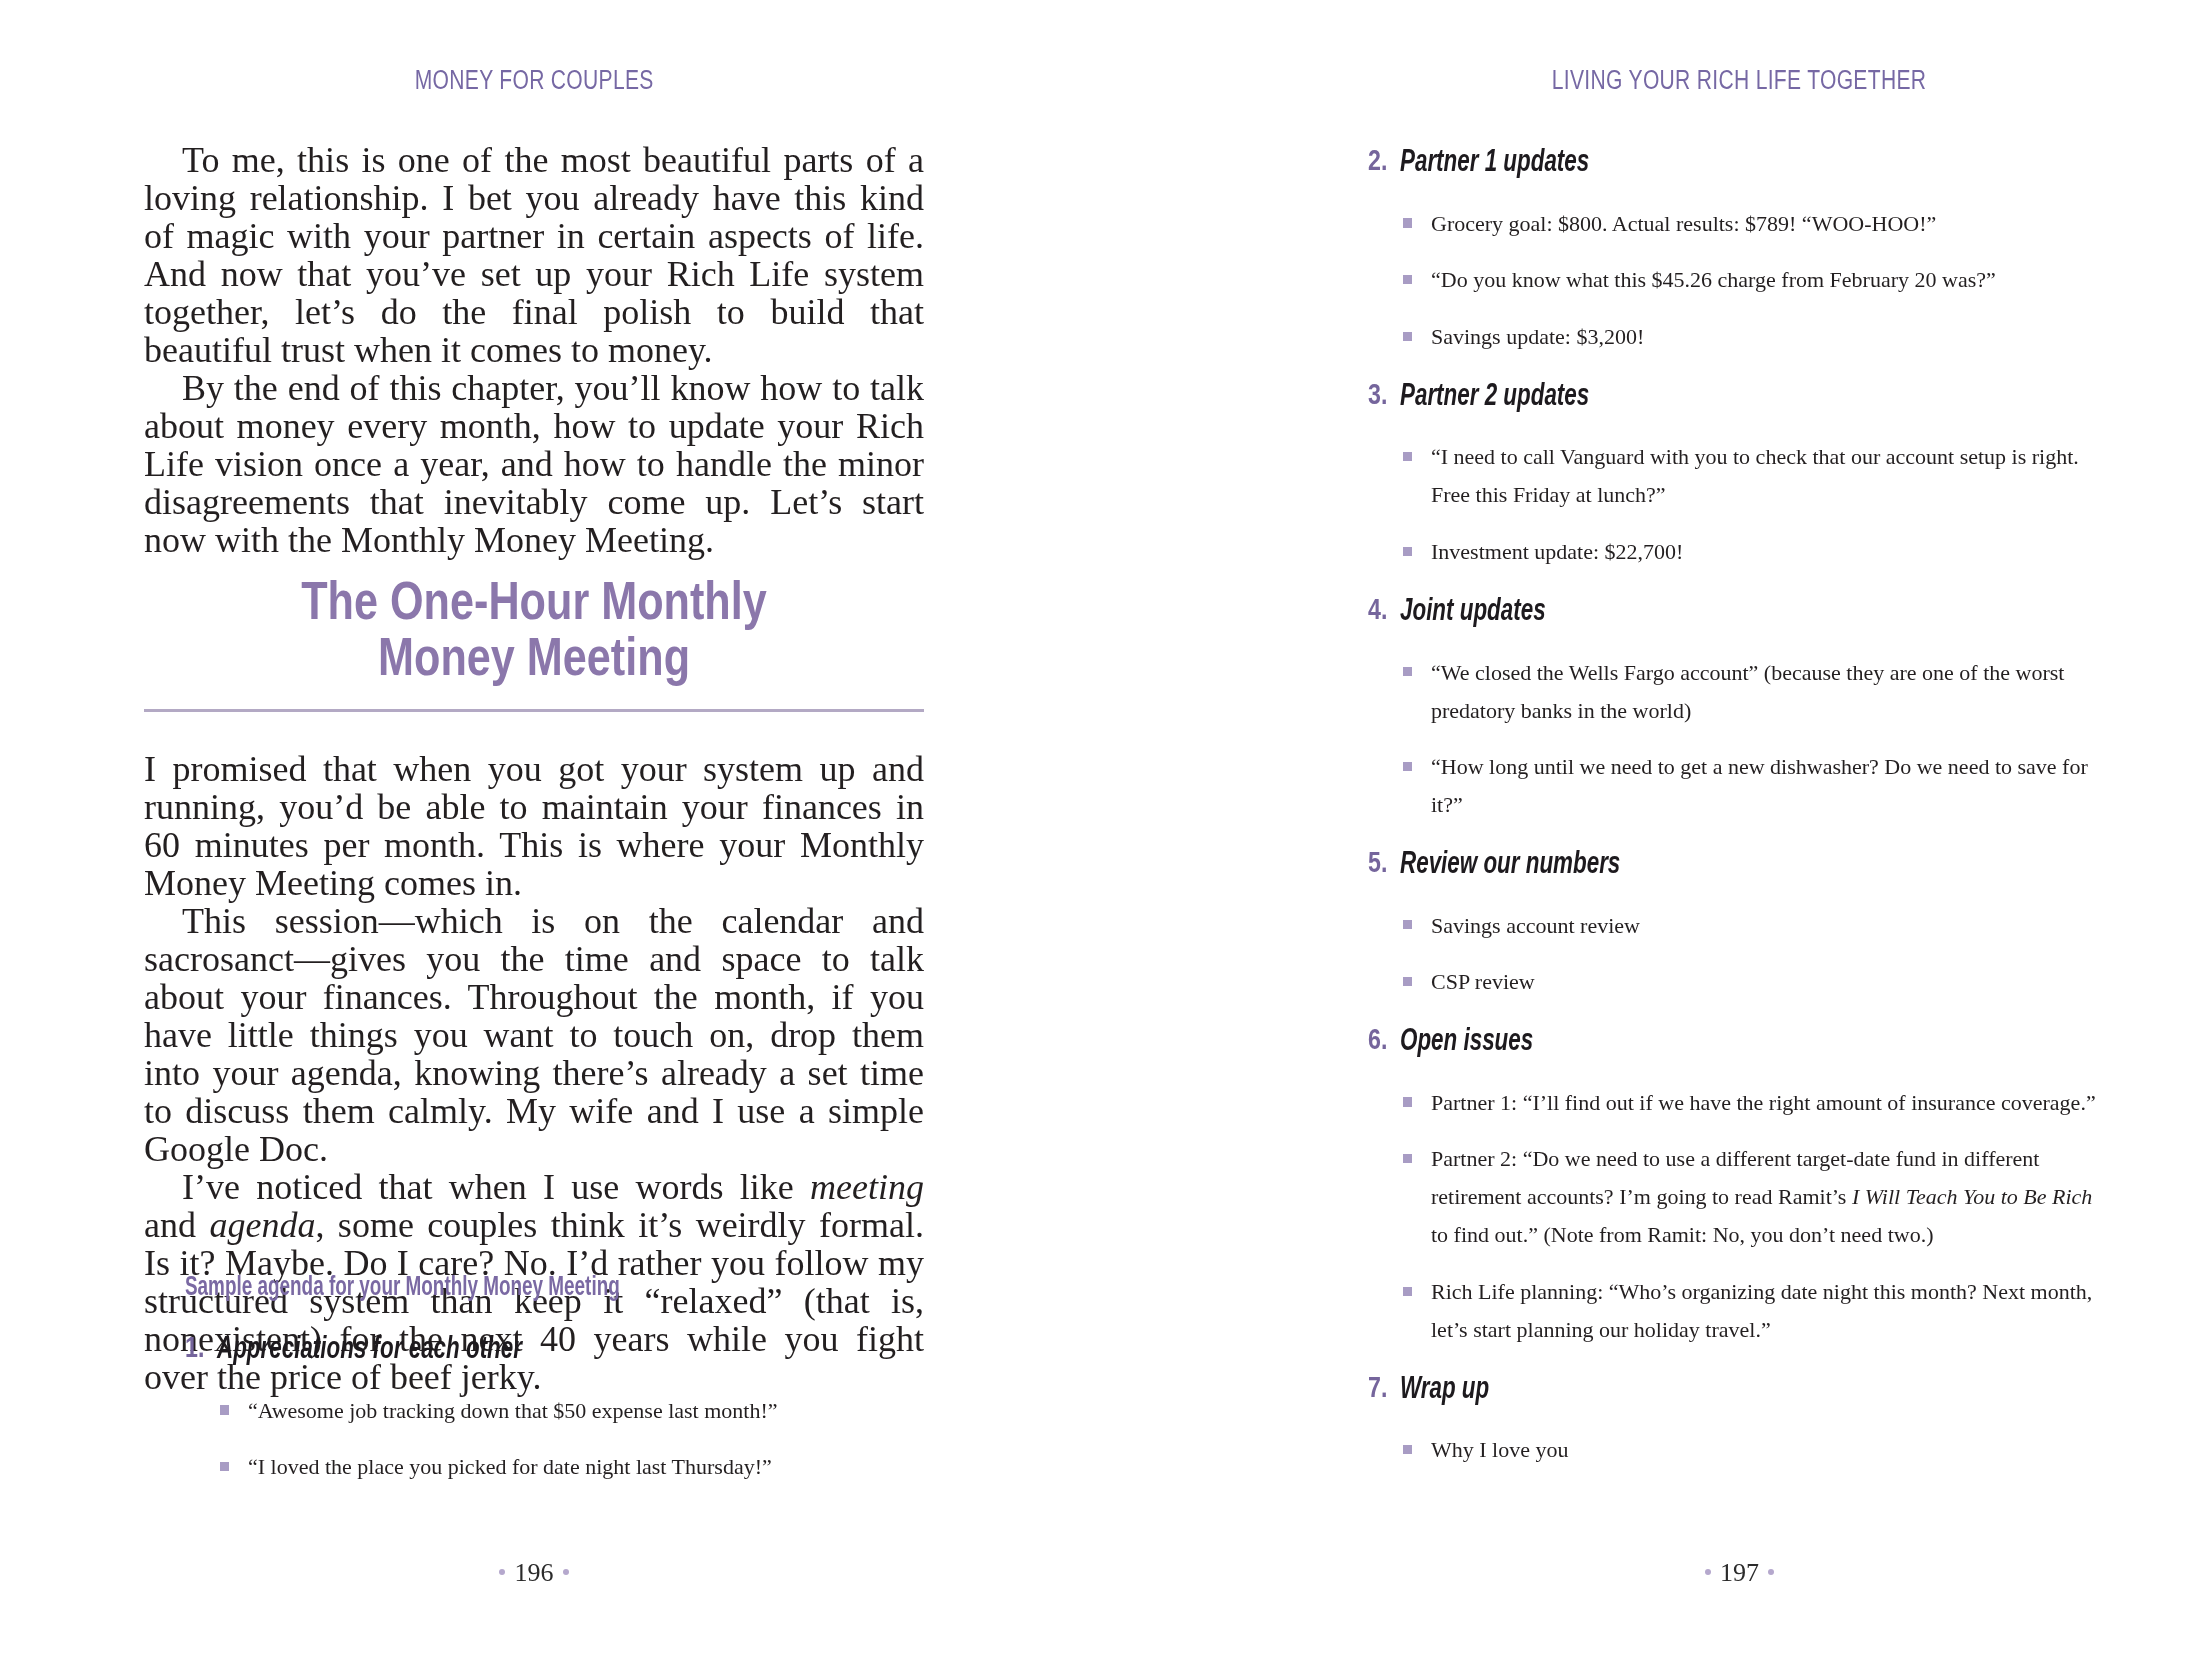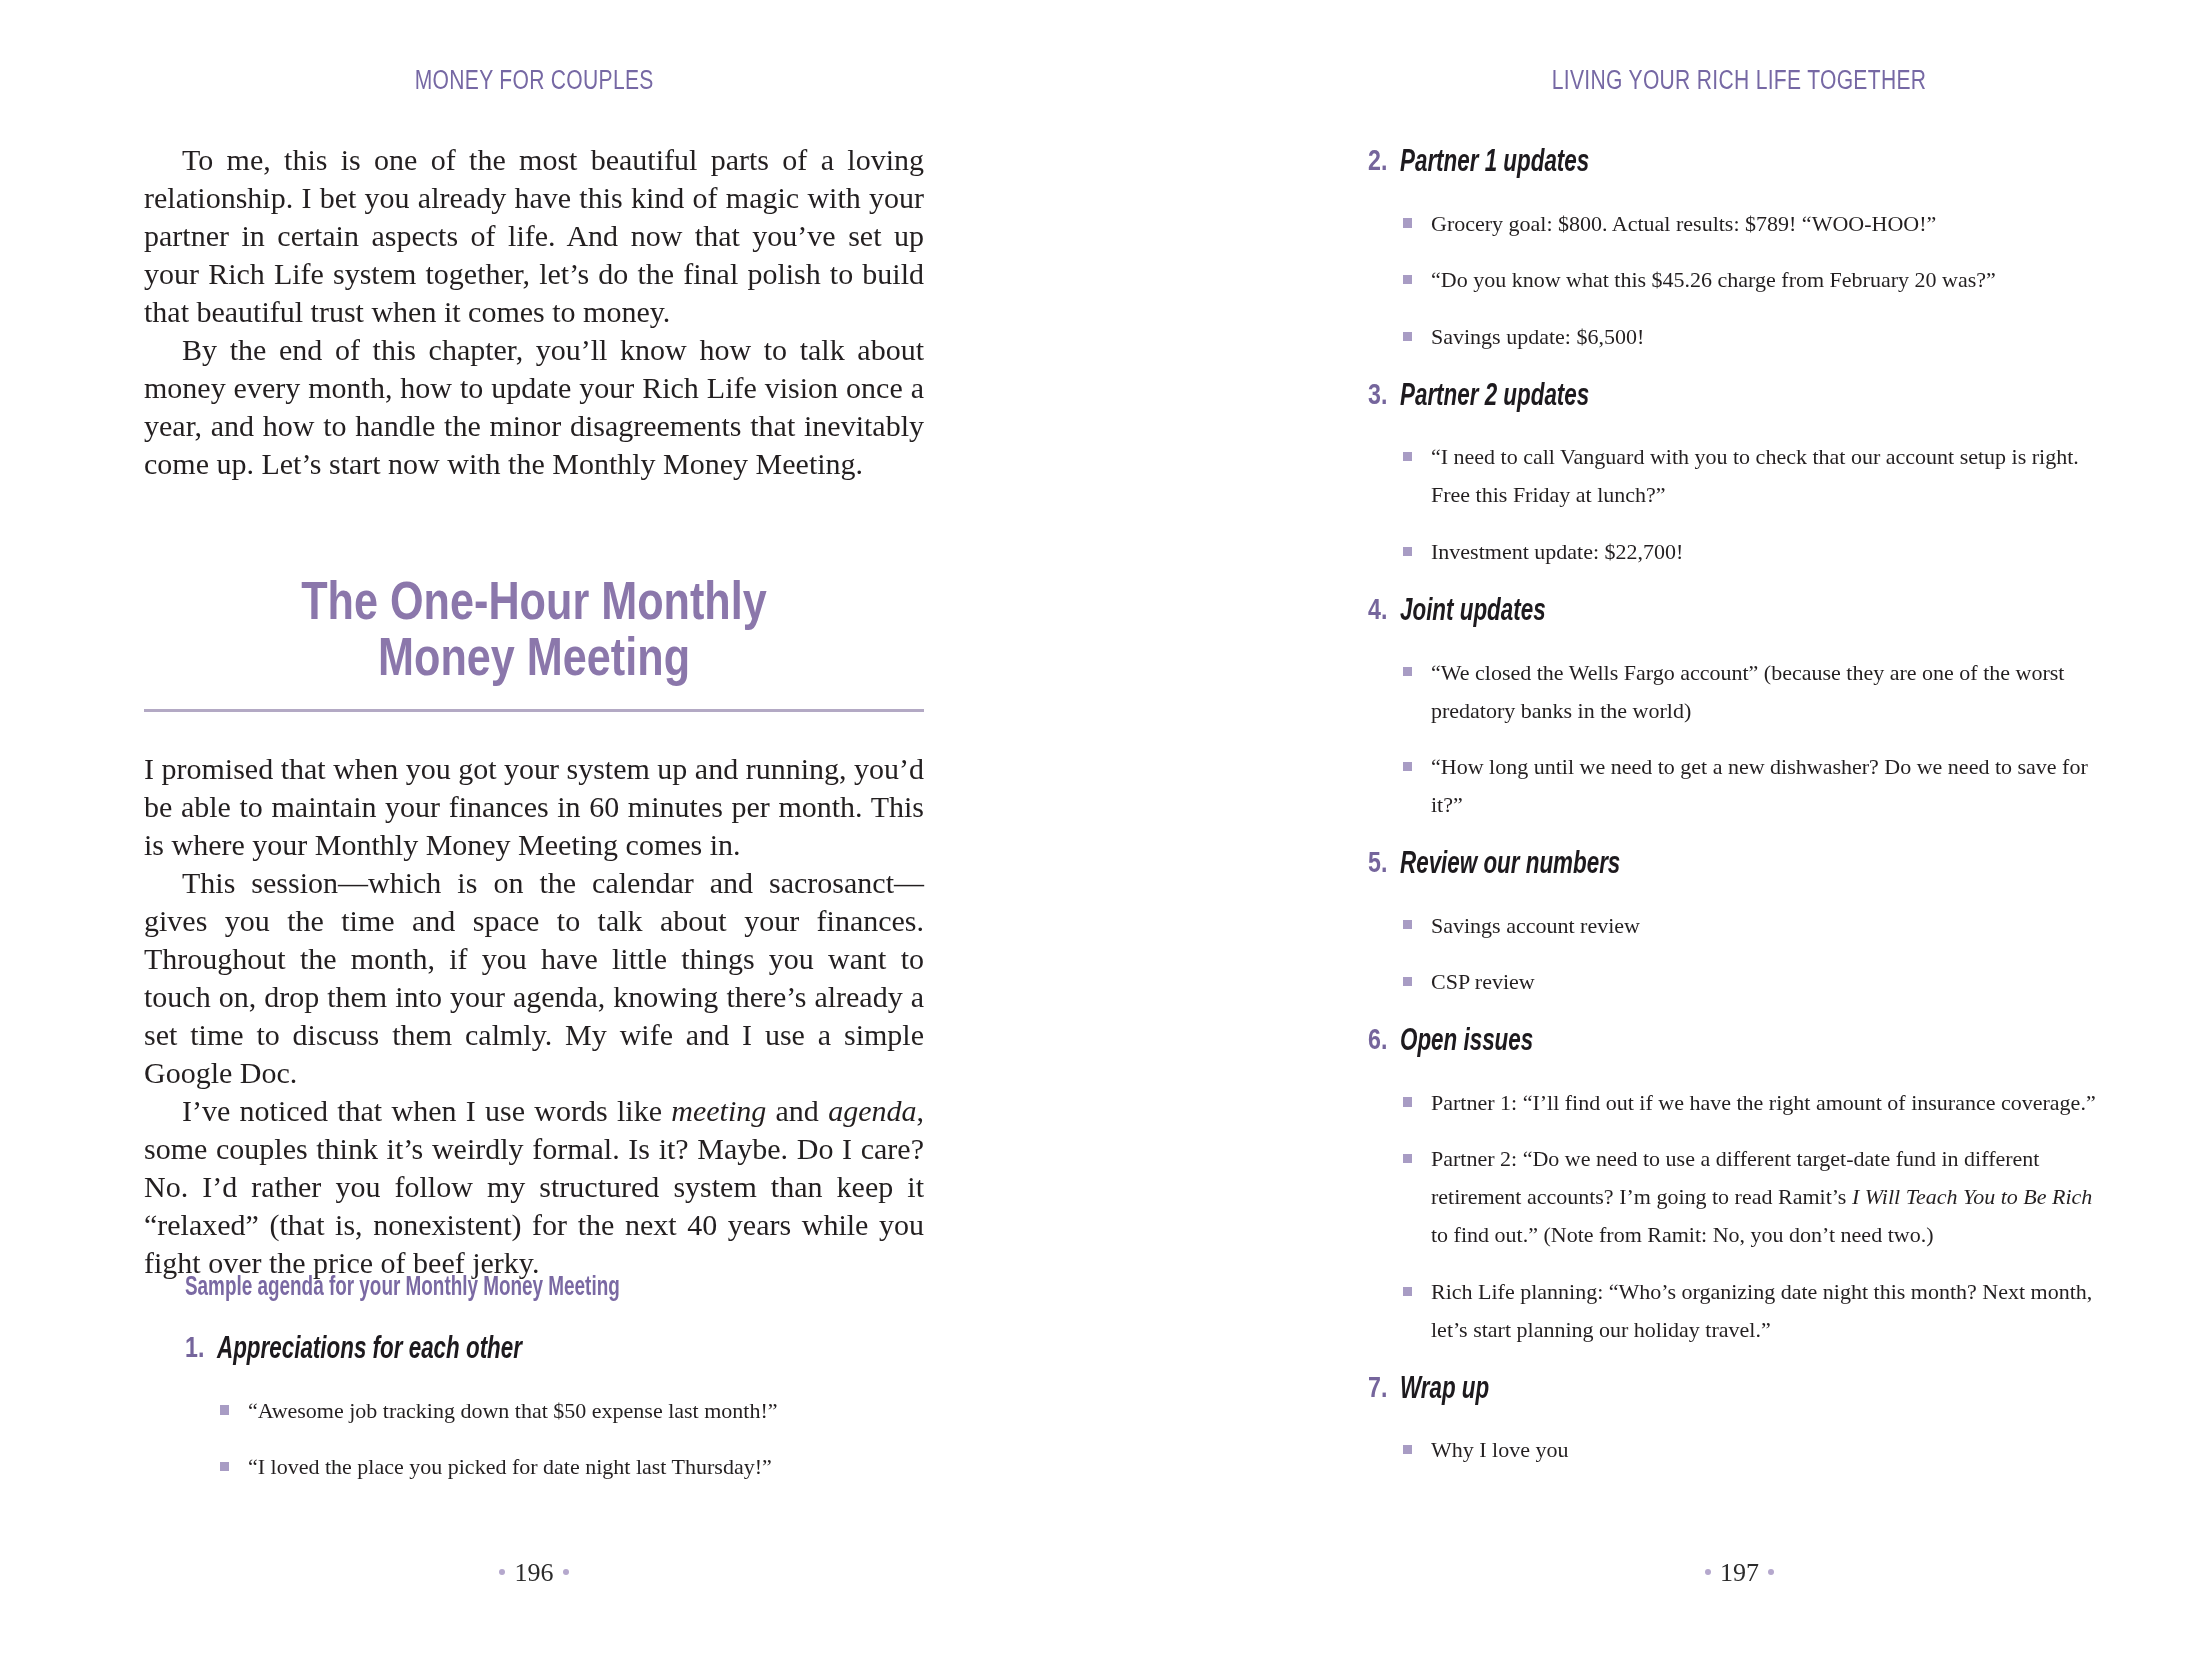--- a/index.html
+++ b/index.html
@@ -11,21 +11,21 @@
   .page { position:absolute; top:0; width:1103px; height:1654px; }
 
   .running-head {
     position:absolute; top:66px; text-align:center;
     font-family:"Liberation Sans", sans-serif; font-weight:normal;
     font-size:27px; line-height:29px; color:#7668a4; letter-spacing:0.4px;
   }
   .running-head .cond { display:inline-block; transform:scaleX(0.78); transform-origin:center; white-space:nowrap; }
 
   .paras { position:absolute; left:144px; width:780px; }
-  .paras p { margin:0; font-size:30px; line-height:38px; text-align:justify; color:#231f20; }
+  .paras p { margin:0; font-size:36px; line-height:38px; text-align:justify; color:#231f20; }
   .paras p.indent { text-indent:38px; }
   .it { font-style:italic; }
 
   .chapter-heading {
     position:absolute; top:572px; left:144px; width:780px; margin:0;
     text-align:center; font-family:"Liberation Sans", sans-serif;
     font-weight:bold; font-size:54px; line-height:56px; color:#8b77ab;
   }
   .chapter-heading .cond { display:inline-block; transform:scaleX(0.8); transform-origin:center; white-space:nowrap; }
 
@@ -126,21 +126,21 @@
         <div class="bullet">
           <span class="sq"></span>
           <div class="btext"><span>Grocery goal: $800. Actual results: $789! “WOO-HOO!”</span></div>
         </div>
         <div class="bullet">
           <span class="sq"></span>
           <div class="btext"><span>“Do you know what this $45.26 charge from February 20 was?”</span></div>
         </div>
         <div class="bullet">
           <span class="sq"></span>
-          <div class="btext"><span>Savings update: $6,500!</span></div>
+          <div class="btext"><span>Savings update: $3,200!</span></div>
         </div>
         <div class="agenda-item-header"><span class="num">3.</span><span class="label">Partner 2 updates</span></div>
         <div class="bullet">
           <span class="sq"></span>
           <div class="btext"><span>“I need to call Vanguard with you to check that our account setup is right. Free this Friday at lunch?”</span></div>
         </div>
         <div class="bullet">
           <span class="sq"></span>
           <div class="btext"><span>Investment update: $22,700!</span></div>
         </div>

